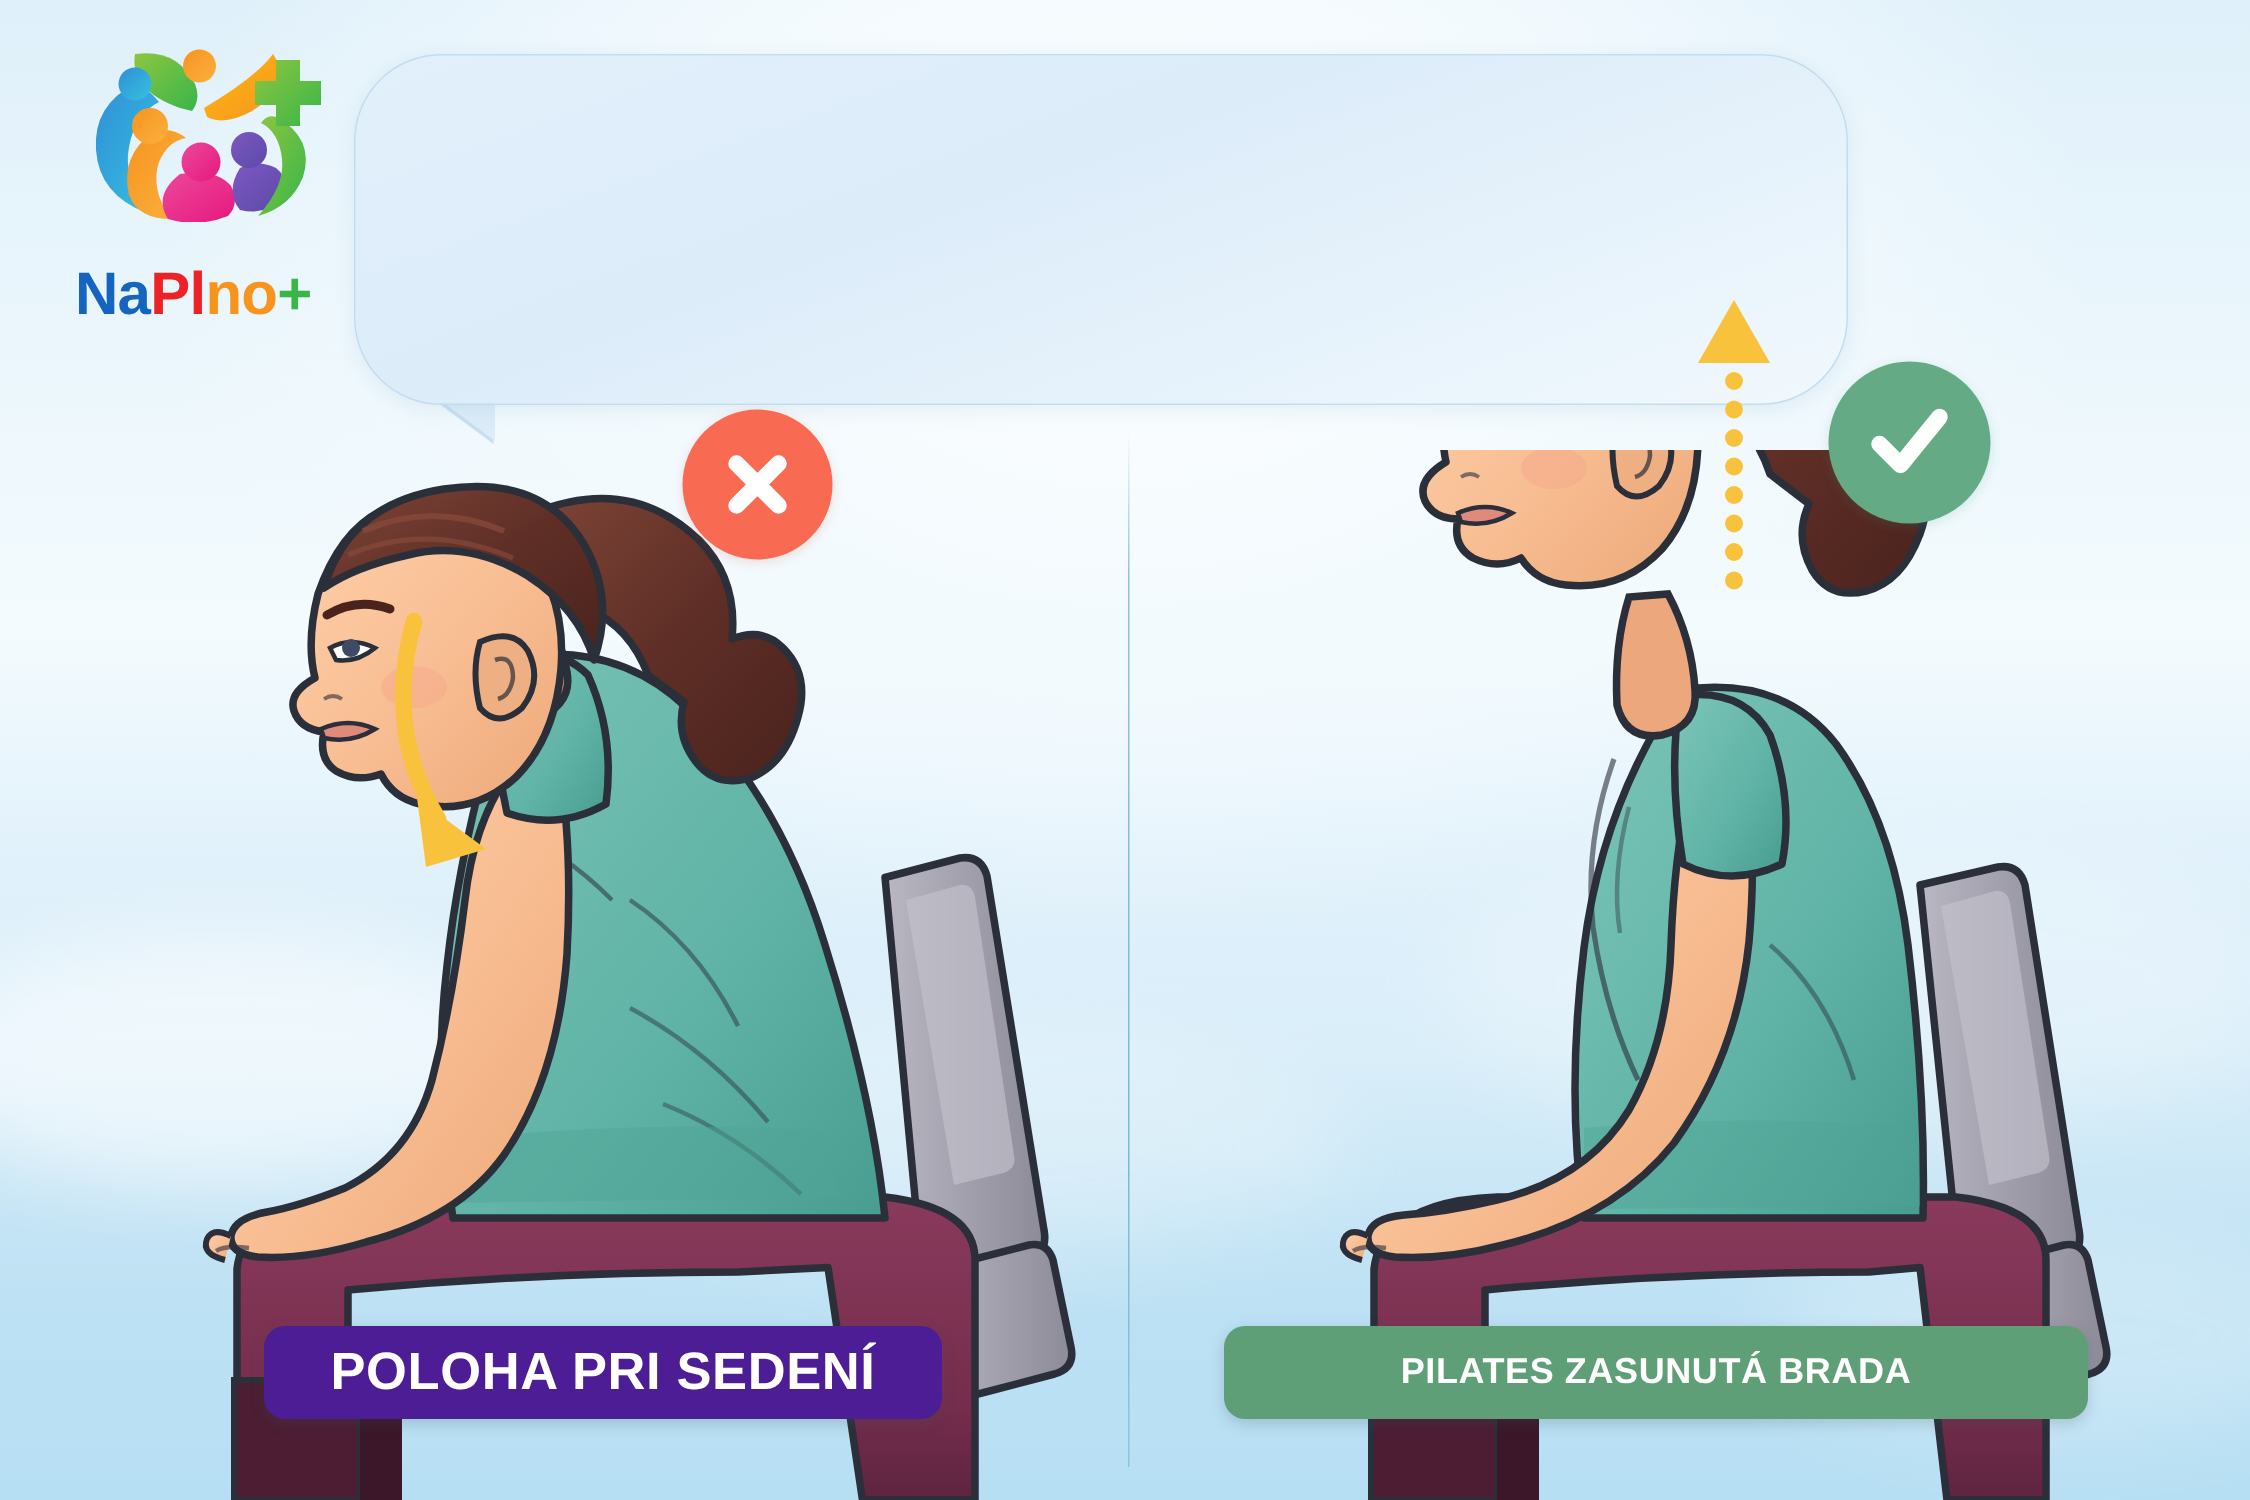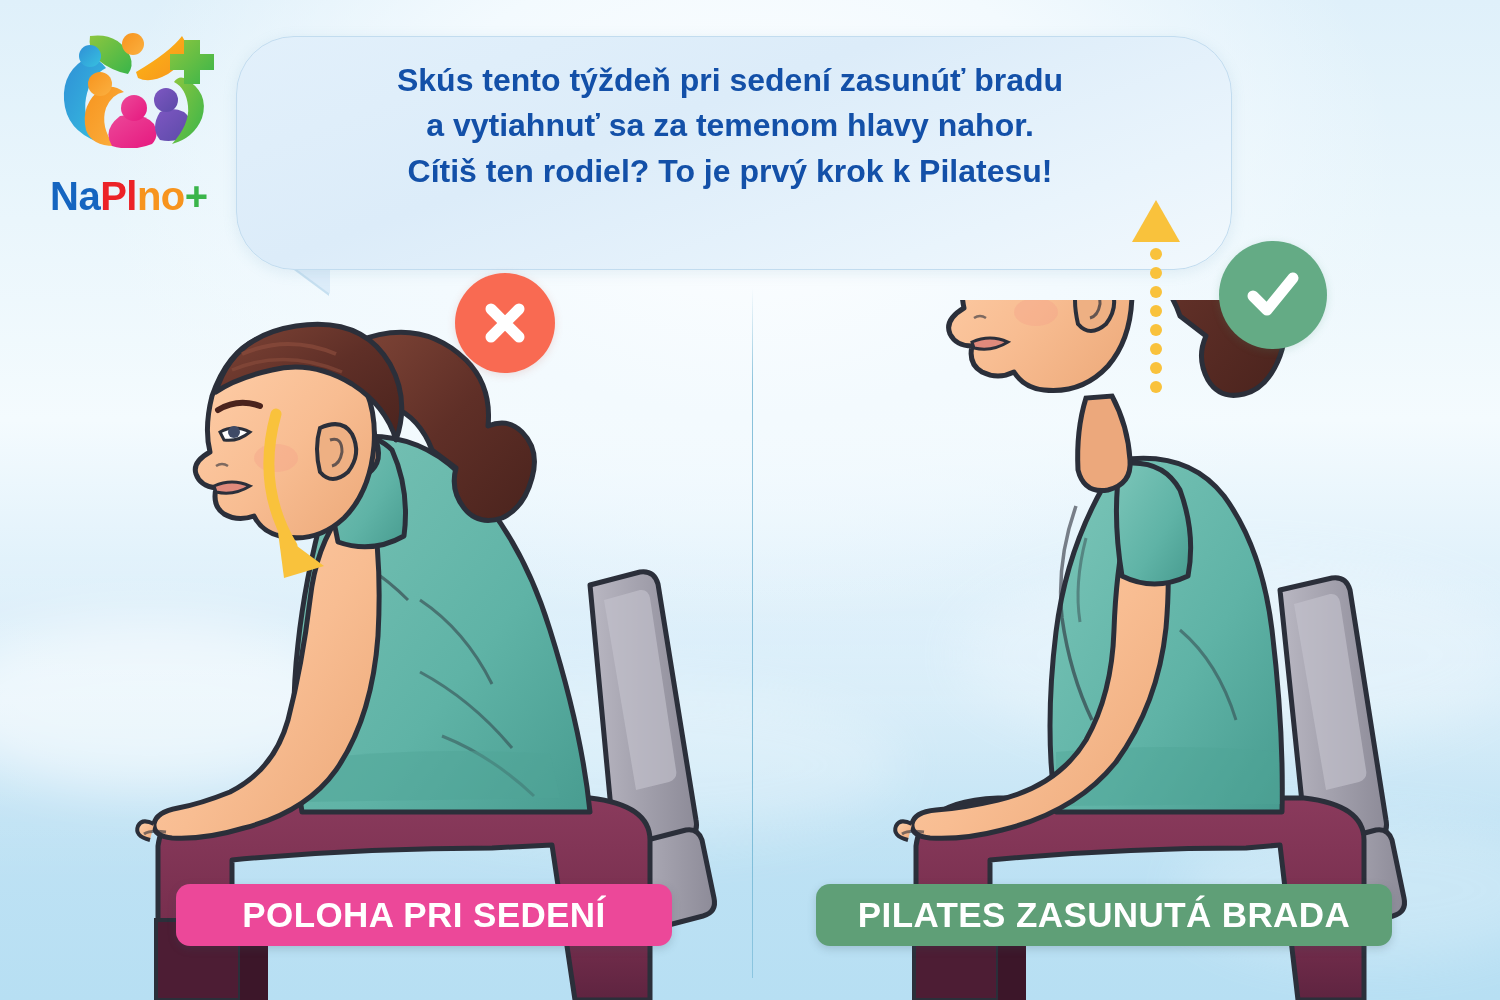--- a/index.html
+++ b/index.html
@@ -69,22 +69,22 @@
   
   .arrow-curve{position:absolute;left:262px;top:400px;width:120px;height:190px;}
   .arrow-dotted{position:absolute;left:1128px;top:196px;width:56px;height:200px;}
 
   
   .label{
     position:absolute;border-radius:14px;display:flex;align-items:center;justify-content:center;
     color:#ffffff;font-weight:bold;letter-spacing:.4px;
     box-shadow:0 3px 9px rgba(60,80,95,.22);
   }
-  .label-left{left:176px;top:884px;width:496px;height:62px;background:#ec4899;font-size:35px;}
-  .label-right{left:816px;top:884px;width:576px;height:62px;background:#5f9f77;font-size:35px;}
+  .label-left{left:176px;top:884px;width:452px;height:62px;background:#4c1d95;font-size:35px;}
+  .label-right{left:816px;top:884px;width:576px;height:62px;background:#5f9f77;font-size:24px;}
 
   .figure{position:absolute;}
 </style>
 </head>
 <body>
 
 <div id="stage">
 
   <div class="bg-base"></div>
   <div class="bg-cloud" style="left:-60px;top:620px;width:420px;height:170px;"></div>
@@ -271,25 +271,20 @@
       <path d="M100 -16 Q114 -24 130 -16 Q118 -6 104 -8 Z" fill="#ffffff" stroke="#2b2f3a" stroke-width="3"></path>
       <circle cx="114" cy="-16" r="6" fill="#3f4a66"></circle>
       <path d="M94 18 Q100 14 106 18" fill="none" stroke="#2b2f3a" stroke-width="2.5" opacity=".6"></path>
       <path d="M92 42 Q110 34 128 42 Q112 52 94 48 Z" fill="#e08a7c" stroke="#2b2f3a" stroke-width="3"></path>
       <ellipse cx="156" cy="12" rx="22" ry="14" fill="#f6a38a" opacity=".4"></ellipse>
     </g>
   </svg>
 
   <div class="bubble-tail"></div>
   <div class="bubble"></div>
-  <div class="bubble-text">
-    <div>Skús tento týždeň pri sedení zasunúť bradu</div>
-    <div>a vytiahnuť sa za temenom hlavy nahor.</div>
-    <div>Cítiš ten rodiel? To je prvý krok k Pilatesu!</div>
-  </div>
 
   <div class="badge-circle icon-cross">
     <svg width="64" height="64" viewBox="0 0 64 64">
       <path d="M18 18 L46 46 M46 18 L18 46" stroke="#ffffff" stroke-width="11" stroke-linecap="round"></path>
     </svg>
   </div>
 
   <div class="badge-circle icon-check">
     <svg width="70" height="70" viewBox="0 0 70 70">
       <path d="M15 36 L29 50 L55 18" fill="none" stroke="#ffffff" stroke-width="11" stroke-linecap="round" stroke-linejoin="round"></path>

